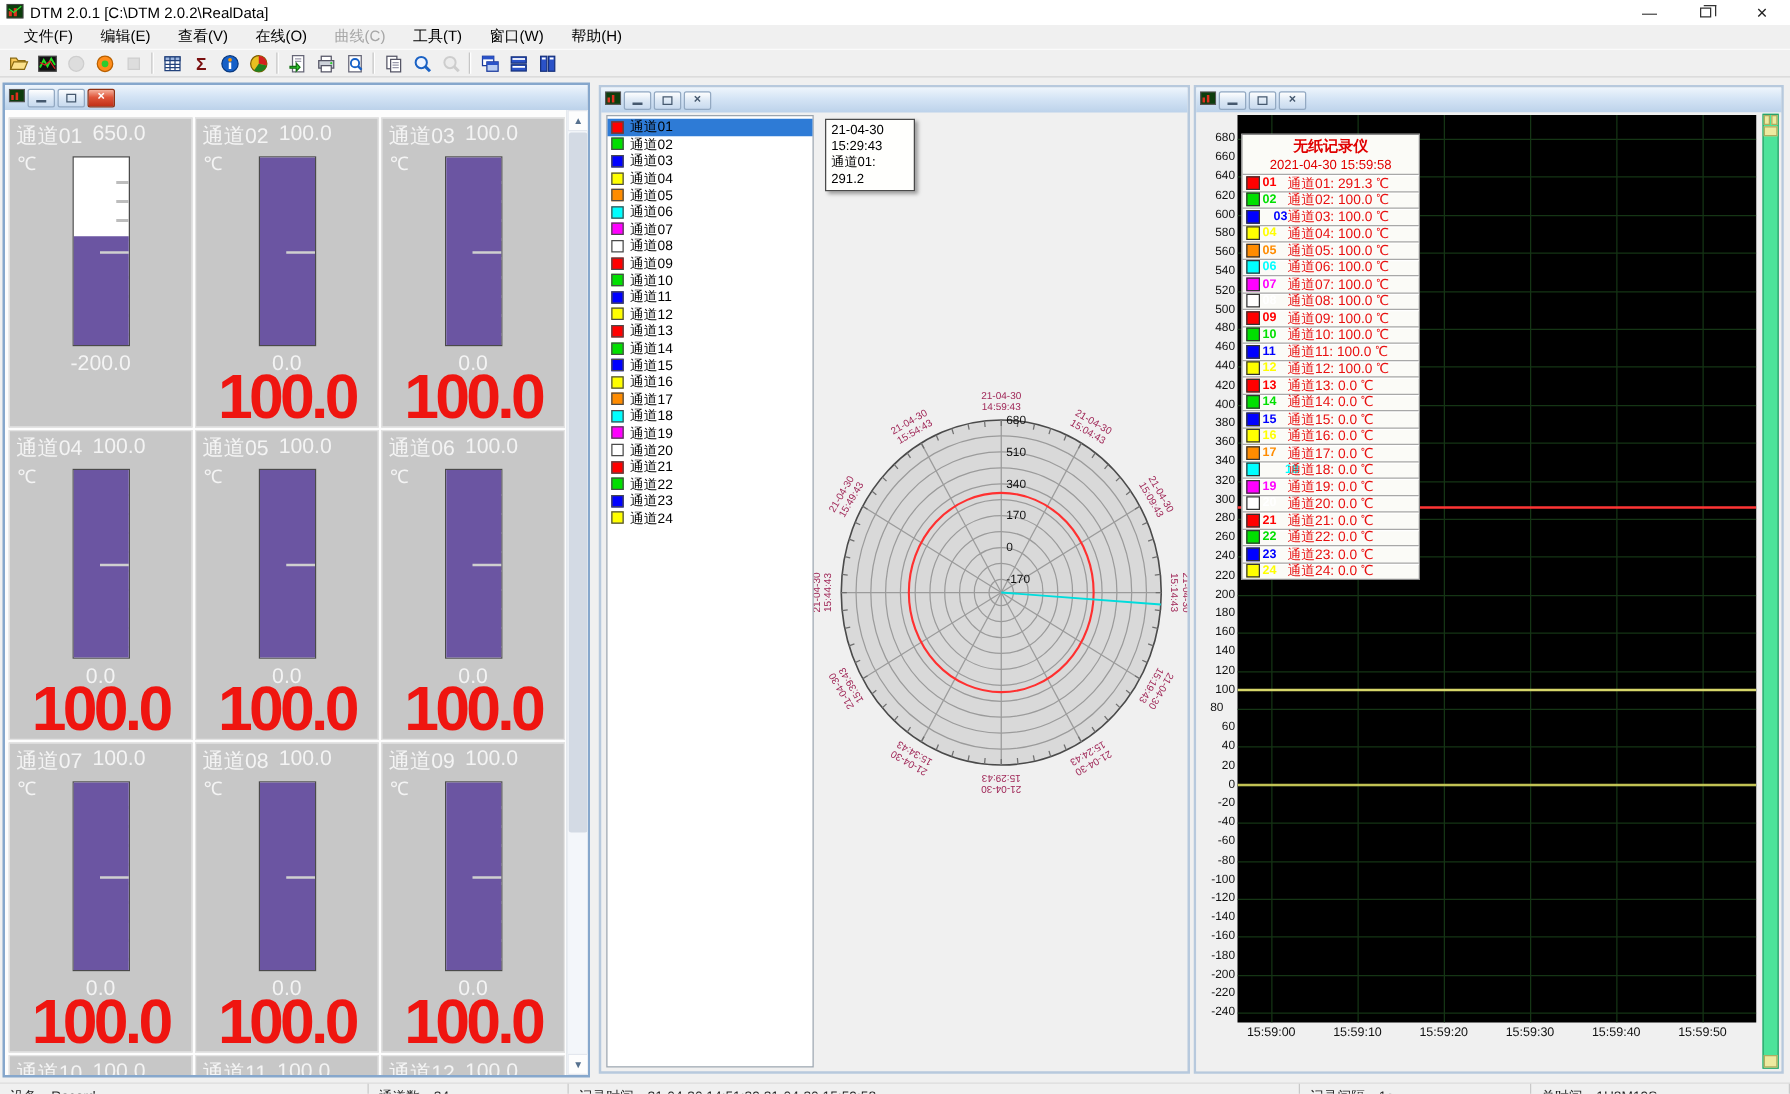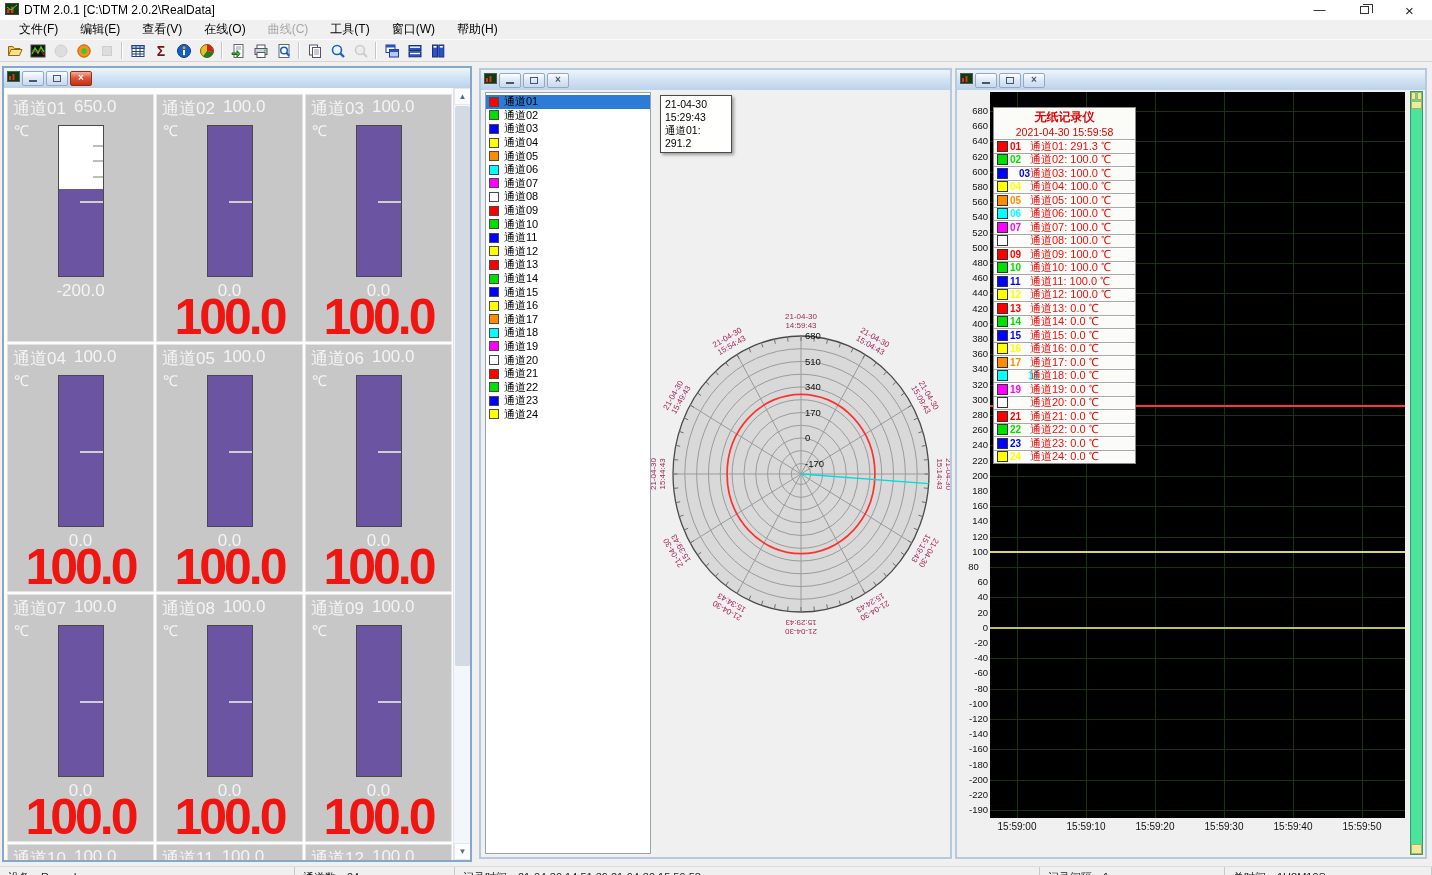--- a/index.html
+++ b/index.html
@@ -716,21 +716,21 @@
       <div class="yaxis-label" style="top: 562.2px;">-40</div>
       <div class="yaxis-label" style="top: 577.4px;">-60</div>
       <div class="yaxis-label" style="top: 592.6px;">-80</div>
       <div class="yaxis-label" style="top: 607.8px;">-100</div>
       <div class="yaxis-label" style="top: 623px;">-120</div>
       <div class="yaxis-label" style="top: 638.2px;">-140</div>
       <div class="yaxis-label" style="top: 653.4px;">-160</div>
       <div class="yaxis-label" style="top: 668.6px;">-180</div>
       <div class="yaxis-label" style="top: 683.8px;">-200</div>
       <div class="yaxis-label" style="top: 699px;">-220</div>
-      <div class="yaxis-label" style="top: 714.2px;">-190</div>
+      <div class="yaxis-label" style="top: 714.2px;">-240</div>
       <div class="plot" id="trend-plot">
         <div class="gl-h" style="top: 19px;"></div>
         <div class="gl-h" style="top: 49.4px;"></div>
         <div class="gl-h" style="top: 79.8px;"></div>
         <div class="gl-h" style="top: 110.2px;"></div>
         <div class="gl-h" style="top: 140.6px;"></div>
         <div class="gl-h" style="top: 171px;"></div>
         <div class="gl-h" style="top: 201.4px;"></div>
         <div class="gl-h" style="top: 231.8px;"></div>
         <div class="gl-h" style="top: 262.2px;"></div>

